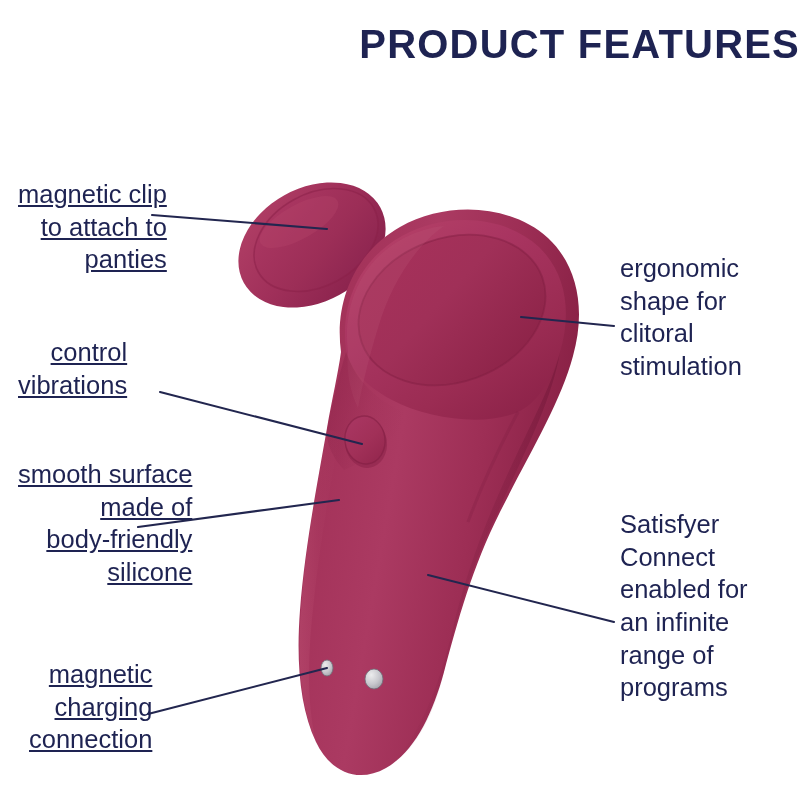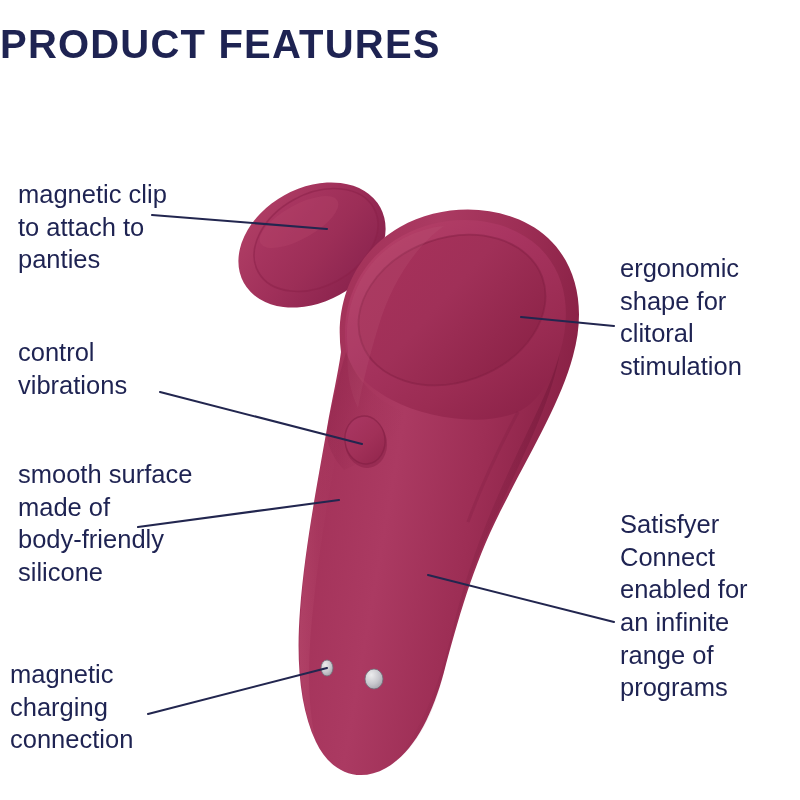--- a/index.html
+++ b/index.html
@@ -17,45 +17,45 @@
     background: #ffffff;
     overflow: hidden;
   }
 
   
   #title {
     position: absolute;
     top: 22px;
     left: 0;
     width: 800px;
-    text-align: left;
+    text-align: right;
     font-size: 40px;
     font-weight: bold;
     letter-spacing: 1.2px;
     color: #1e2352;
     font-family: "Liberation Sans", sans-serif;
   }
 
   
   .label {
     position: absolute;
     color: #1e2352;
     font-size: 25.5px;
     line-height: 1.28;
     font-family: "Liberation Sans", sans-serif;
     font-weight: 500;
     white-space: pre-line;
   }
-  .label.left  { text-align: left; }
+  .label.left  { text-align: right; text-decoration: underline; }
   .label.right { text-align: left; }
 
   #label-magnetic-clip      { left: 18px;  top: 178px; }
   #label-control-vibrations { left: 18px;  top: 336px; }
   #label-smooth-surface     { left: 18px;  top: 458px; }
-  #label-magnetic-charging  { left: 10px;  top: 658px; }
+  #label-magnetic-charging  { left: 29px;  top: 658px; }
   #label-ergonomic          { left: 620px; top: 252px; }
   #label-connect            { left: 620px; top: 508px; }
 
   
   #stage {
     position: absolute;
     left: 0;
     top: 0;
     width: 800px;
     height: 800px;

